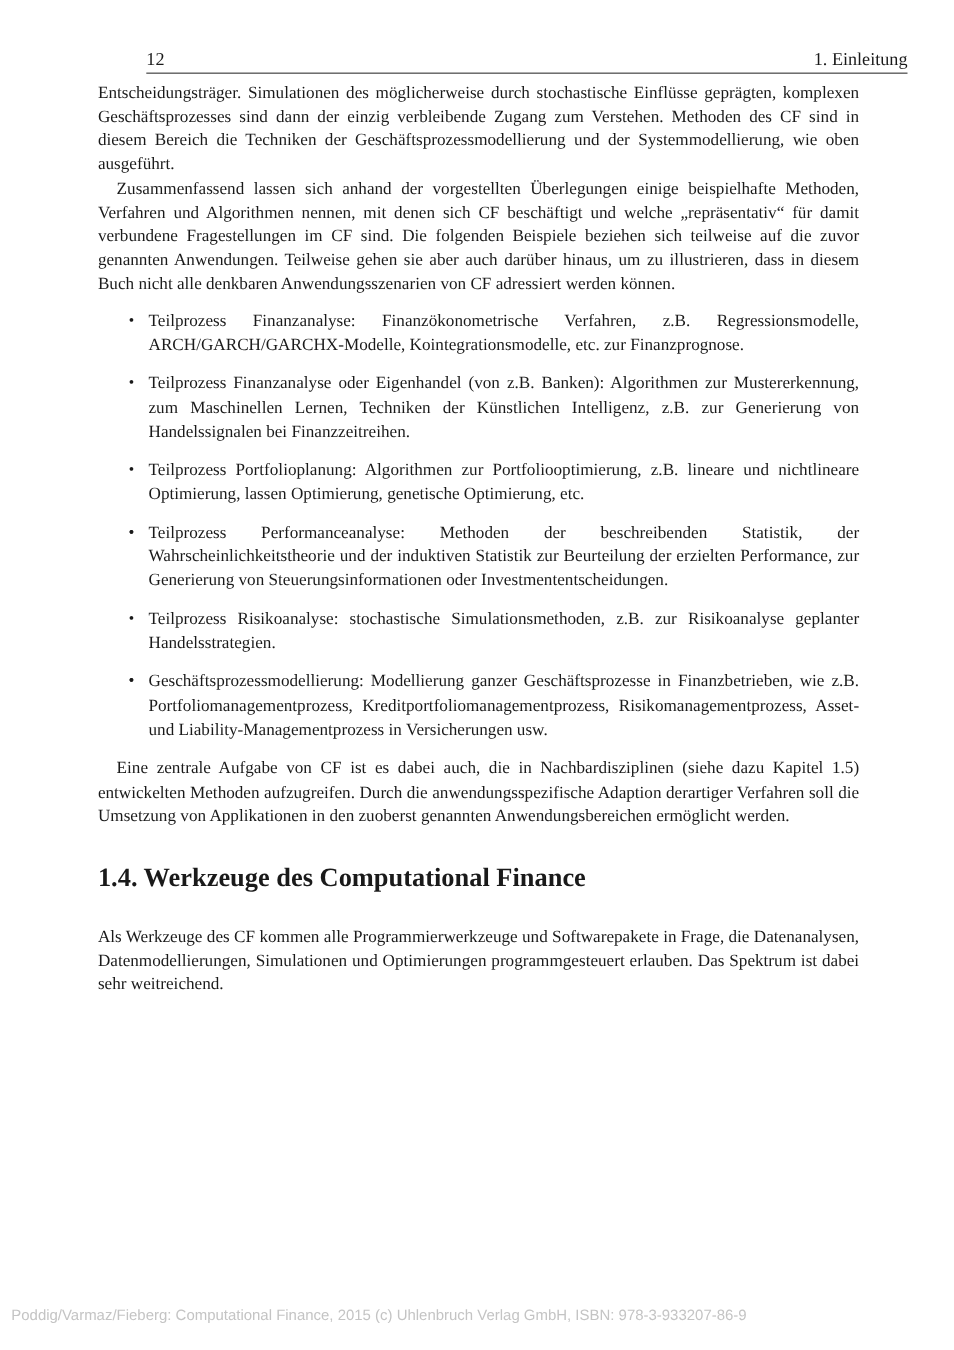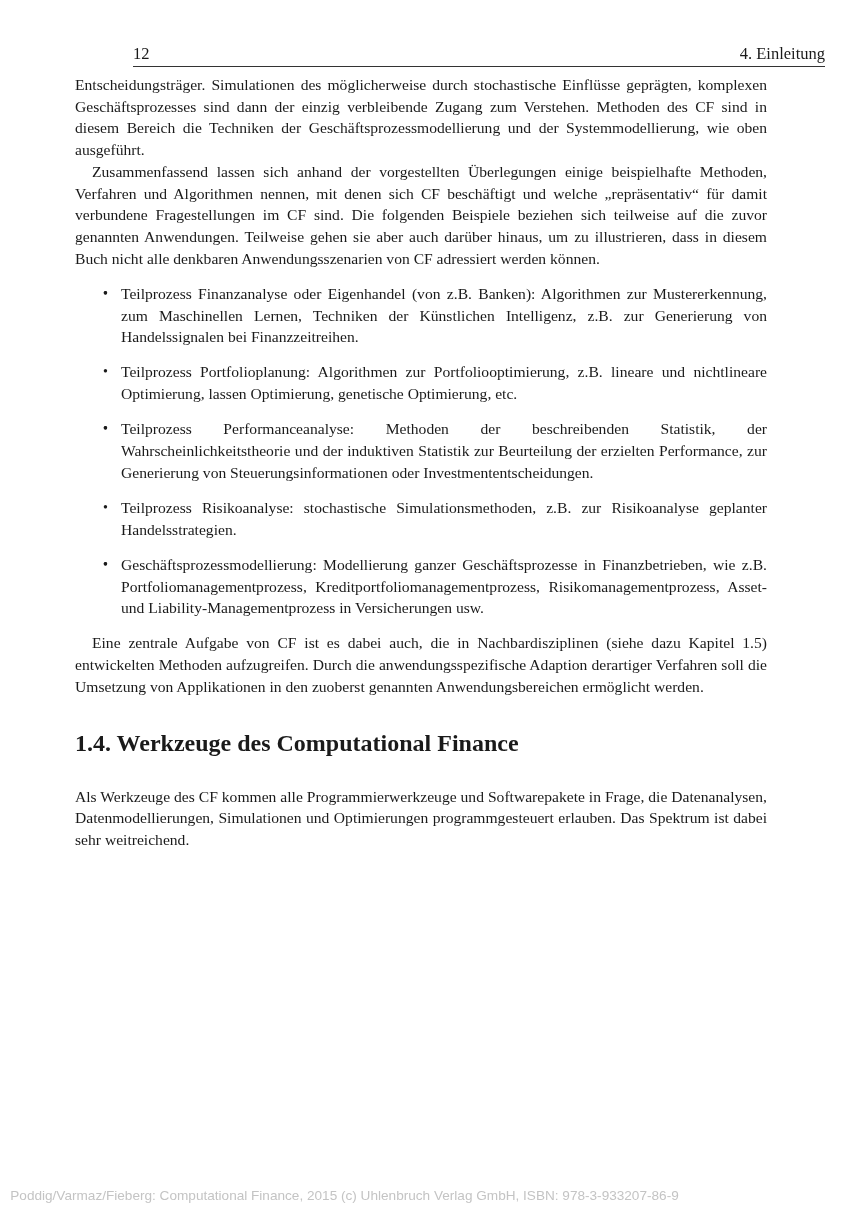--- a/index.html
+++ b/index.html
@@ -2,47 +2,47 @@
 <html><head>
 <meta charset="utf-8">
 <style>
   html, body { margin: 0; padding: 0; background: #ffffff; }
   body { width: 867px; height: 1227px; position: relative; overflow: hidden;
          font-family: "Liberation Serif", serif; color: #1a1a1a; }
   .header { position: absolute; left: 89px; top: 42px; width: 692px; height: 24px;
             border-bottom: 1px solid #333; font-size: 16.5px; margin-left: 44px; }
   .header .pn { position: absolute; left: 0; top: 2px; }
   .header .ch { position: absolute; right: 0; top: 2px; }
-  .body { position: absolute; left: 75px; top: 74px; width: 692px;
+  .body { position: absolute; left: 89px; top: 74px; width: 692px;
           font-size: 15.6px; line-height: 21.7px; text-align: justify; }
   p { margin: 0; }
   .indent { text-indent: 17px; }
   ul { list-style: none; margin: 12px 0 0 0; padding: 0; }
   li { position: relative; padding-left: 46px; margin-bottom: 13.5px; }
   li .bullet { position: absolute; left: 28px; top: 0; font-size: 14px; }
   .after { margin-top: 4px; }
   h2 { font-size: 24px; font-weight: bold; margin: 30px 0 0 0; line-height: 30px; text-align: left; }
   .sec-p { margin-top: 28px; }
   .footer { position: absolute; left: 0; width: 689px; top: 1188px; text-align: center;
             font-family: "Liberation Sans", sans-serif; font-size: 13.6px; color: #c4c4c4; }
 </style>
 </head>
 <body>
 
 <div class="header">
   <span class="pn">12</span>
-  <span class="ch">4. Einleitung</span>
+  <span class="ch">1. Einleitung</span>
 </div>
 
 <div class="body">
   <p>Entscheidungsträger. Simulationen des möglicherweise durch stochastische Einflüsse geprägten, komplexen Geschäftsprozesses sind dann der einzig verbleibende Zugang zum Verstehen. Methoden des CF sind in diesem Bereich die Techniken der Geschäftsprozessmodellierung und der Systemmodellierung, wie oben ausgeführt.</p>
   <p class="indent">Zusammenfassend lassen sich anhand der vorgestellten Überlegungen einige beispielhafte Methoden, Verfahren und Algorithmen nennen, mit denen sich CF beschäftigt und welche „repräsentativ“ für damit verbundene Fragestellungen im CF sind. Die folgenden Beispiele beziehen sich teilweise auf die zuvor genannten Anwendungen. Teilweise gehen sie aber auch darüber hinaus, um zu illustrieren, dass in diesem Buch nicht alle denkbaren Anwendungsszenarien von CF adressiert werden können.</p>
 
   <ul>
-    <li><span class="bullet">•</span></li>
+    <li><span class="bullet">•</span><span>Teilprozess Finanzanalyse: Finanzökonometrische Verfahren, z.B. Regressionsmodelle, ARCH/GARCH/GARCHX-Modelle, Kointegrationsmodelle, etc. zur Finanzprognose.</span></li>
     <li><span class="bullet">•</span><span>Teilprozess Finanzanalyse oder Eigenhandel (von z.B. Banken): Algorithmen zur Mustererkennung, zum Maschinellen Lernen, Techniken der Künstlichen Intelligenz, z.B. zur Generierung von Handelssignalen bei Finanzzeitreihen.</span></li>
     <li><span class="bullet">•</span><span>Teilprozess Portfolioplanung: Algorithmen zur Portfoliooptimierung, z.B. lineare und nichtlineare Optimierung, lassen Optimierung, genetische Optimierung, etc.</span></li>
     <li><span class="bullet">•</span></li>
     <li><span class="bullet">•</span><span>Teilprozess Performanceanalyse: Methoden der beschreibenden Statistik, der Wahrscheinlichkeitstheorie und der induktiven Statistik zur Beurteilung der erzielten Performance, zur Generierung von Steuerungsinformationen oder Investmententscheidungen.</span></li>
     <li><span class="bullet">•</span><span>Teilprozess Risikoanalyse: stochastische Simulationsmethoden, z.B. zur Risikoanalyse geplanter Handelsstrategien.</span></li>
     <li><span class="bullet">•</span></li>
     <li><span class="bullet">•</span><span>Geschäftsprozessmodellierung: Modellierung ganzer Geschäftsprozesse in Finanzbetrieben, wie z.B. Portfoliomanagementprozess, Kreditportfoliomanagementprozess, Risikomanagementprozess, Asset- und Liability-Managementprozess in Versicherungen usw.</span></li>
   </ul>
 
   <p class="indent after">Eine zentrale Aufgabe von CF ist es dabei auch, die in Nachbardisziplinen (siehe dazu Kapitel 1.5) entwickelten Methoden aufzugreifen. Durch die anwendungsspezifische Adaption derartiger Verfahren soll die Umsetzung von Applikationen in den zuoberst genannten Anwendungsbereichen ermöglicht werden.</p>

